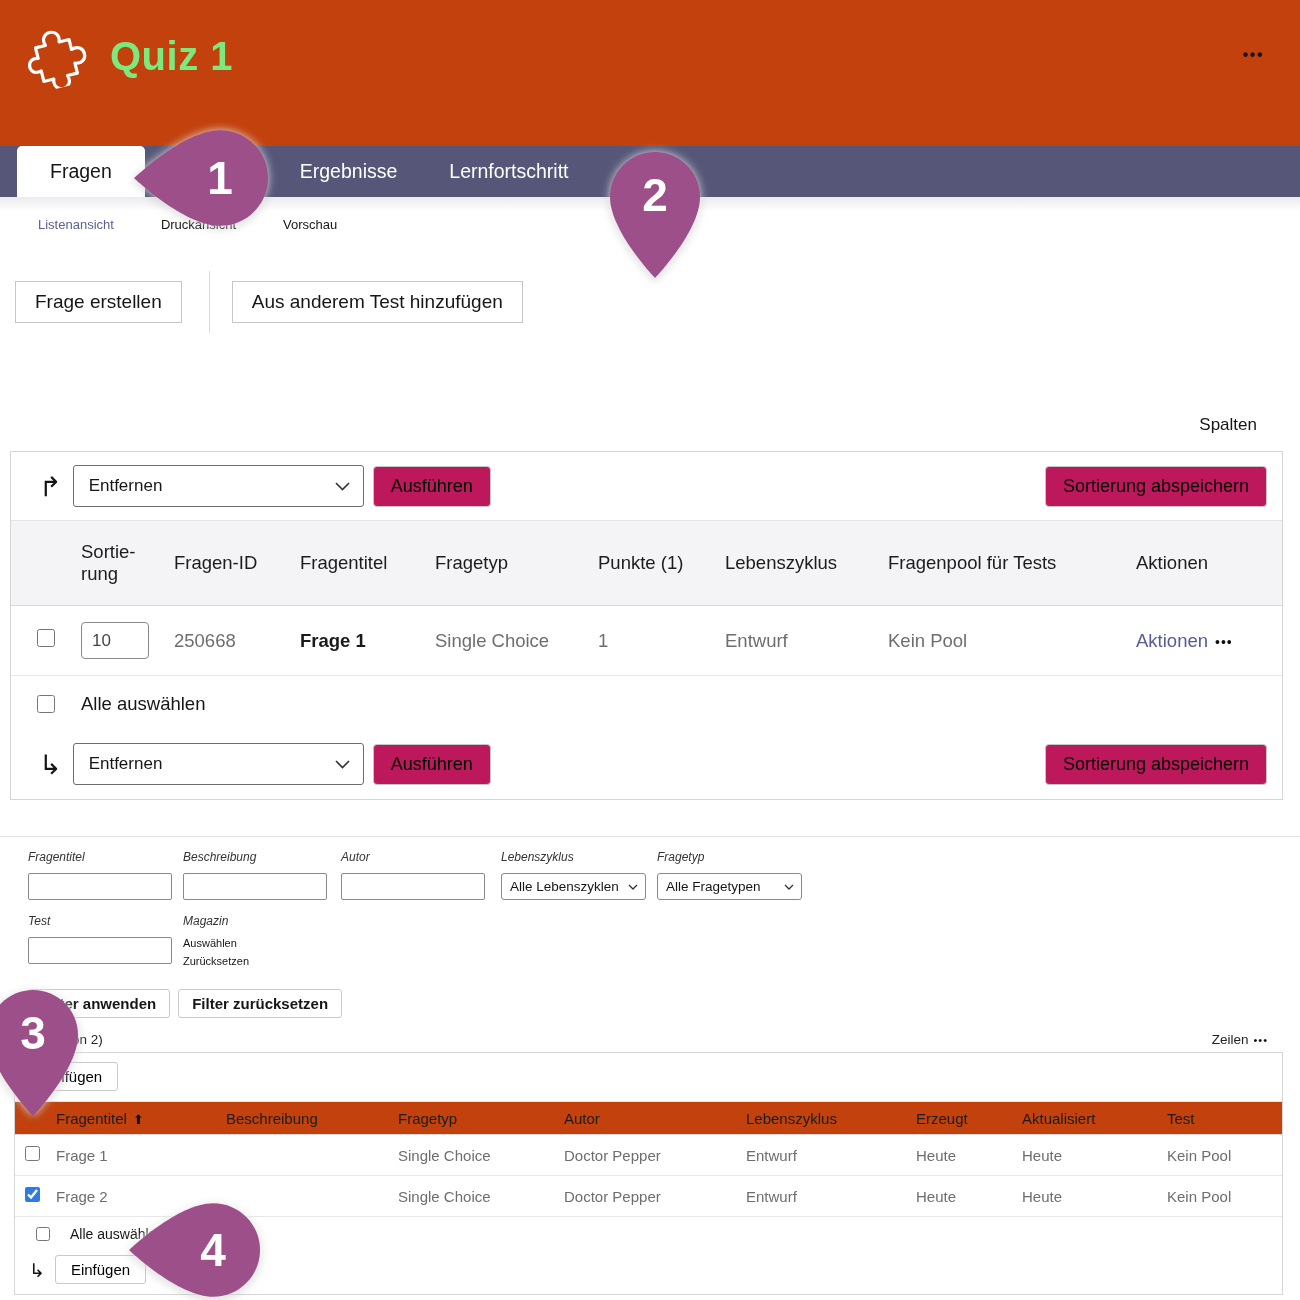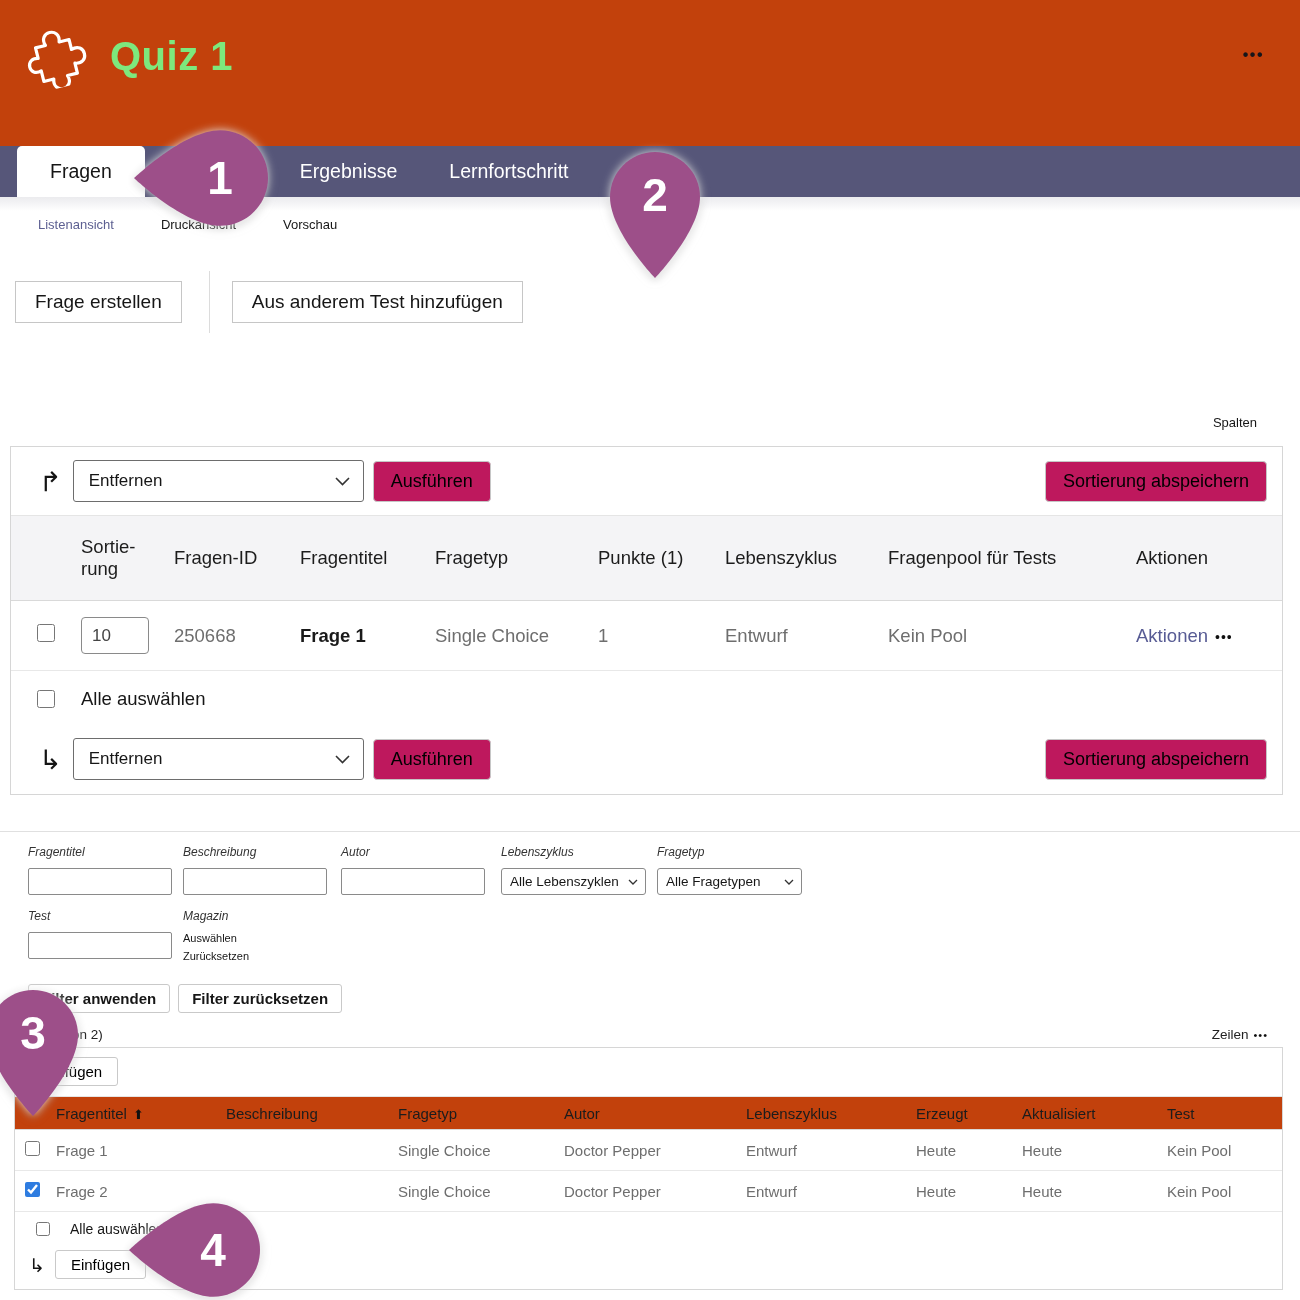--- a/index.html
+++ b/index.html
@@ -27,21 +27,21 @@
   .subnav-item { color:#161616; cursor:pointer; }
   .subnav-item.active { color:#5c5f91; }
   
   .actions-row { display:flex; align-items:center; margin:30px 0 0 15px; height:46px; }
   .btn { background:#fff; border:1px solid #c6c6c6; border-radius:0; font-size:19px;
          color:#161616; padding:9px 19px; cursor:pointer; white-space:nowrap;
          font-family:"Liberation Sans",sans-serif; }
   .vdivider { width:1px; height:62px; background:#dcdcdc; margin:0 22px 0 27px; }
   .actions-row .btn + .btn { margin-left:24px;padding-left:20px; }
   
-  .spalten-row { text-align:right; padding-right:43px; margin-top:90px; font-size:13px; }
+  .spalten-row { text-align:right; padding-right:43px; margin-top:90px; font-size:17px; }
   .spalten-row span { cursor:pointer; }
   
   .panel1 { margin:16px 17px 0 10px; border:1px solid #d6d6d6; background:#fff; }
   .ptoolbar { display:flex; align-items:center; padding:13px 15px; }
   .turn-icon { font-family:"DejaVu Sans",sans-serif; font-size:27px; color:#141414; margin:0 11px 0 13px; }
   .fselect { width:291px; height:42px; border:1px solid #6d6d6d; border-radius:3px; background:#fff;
              display:flex; align-items:center; justify-content:space-between; padding:0 13px 0 15px;
              font-size:17px; cursor:pointer; }
   .fselect svg { flex:none; }
   .btn-mid { font-size:18px; padding:9px 17px; margin-left:9px; border:1px solid #c6c6c6; border-radius:4px; background:#be185d; }

